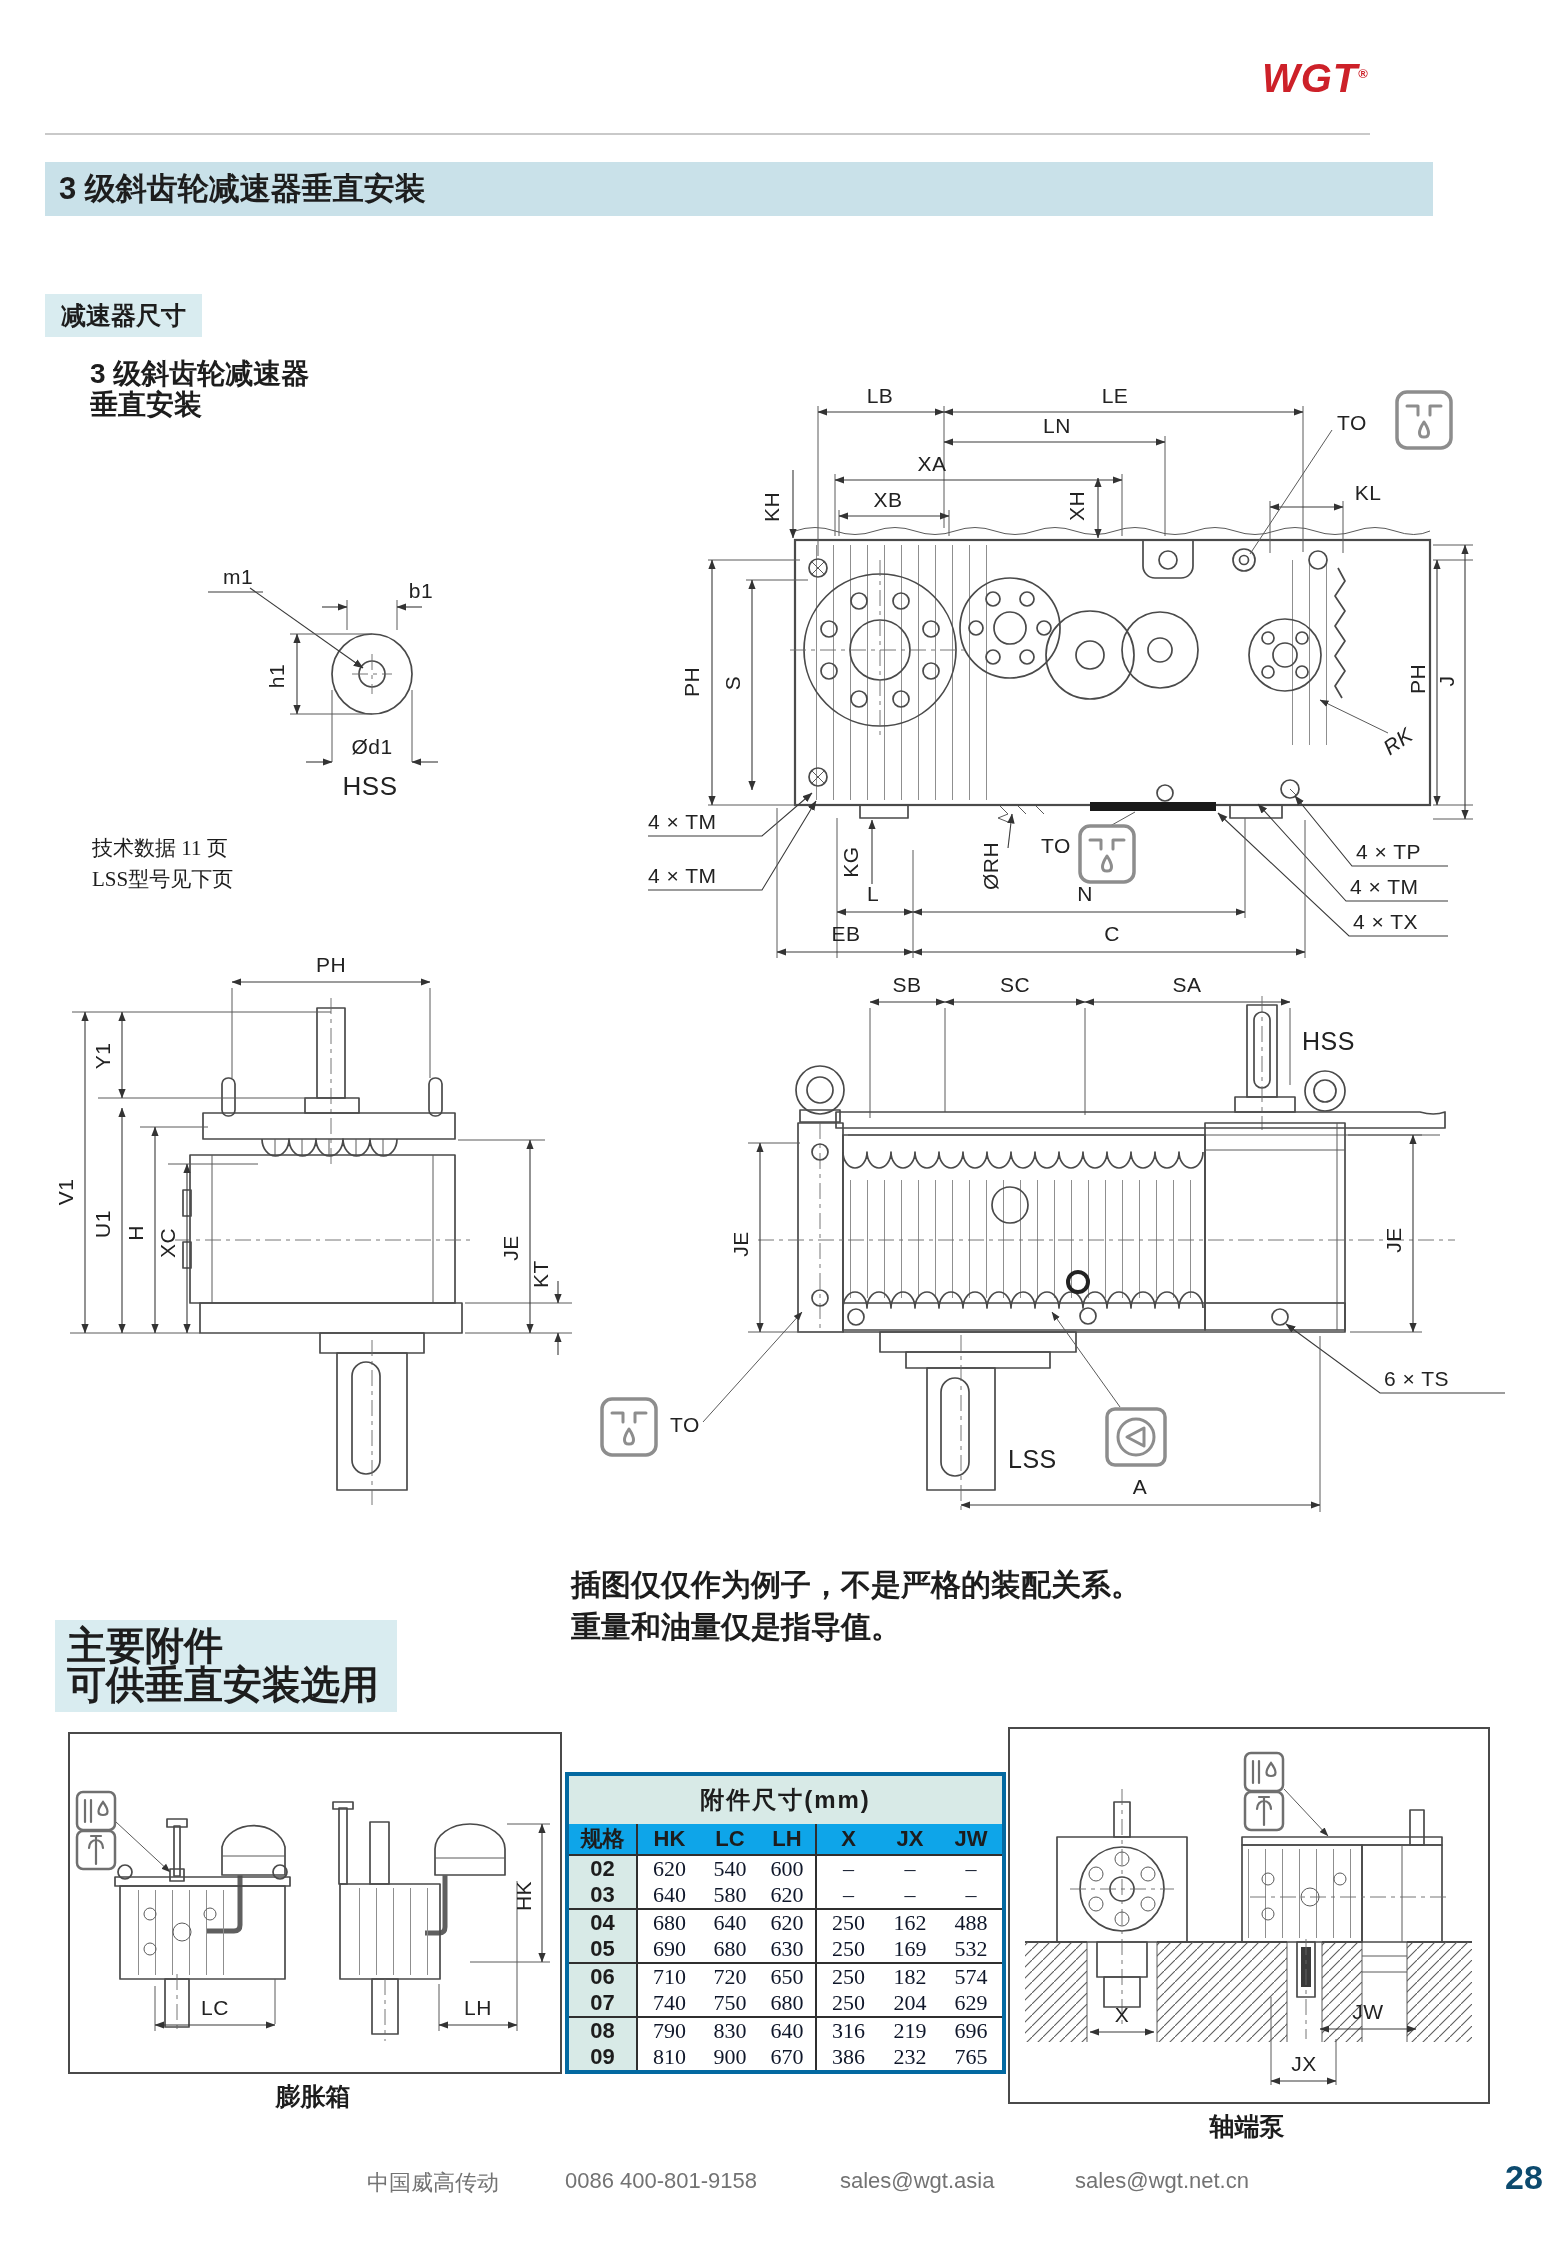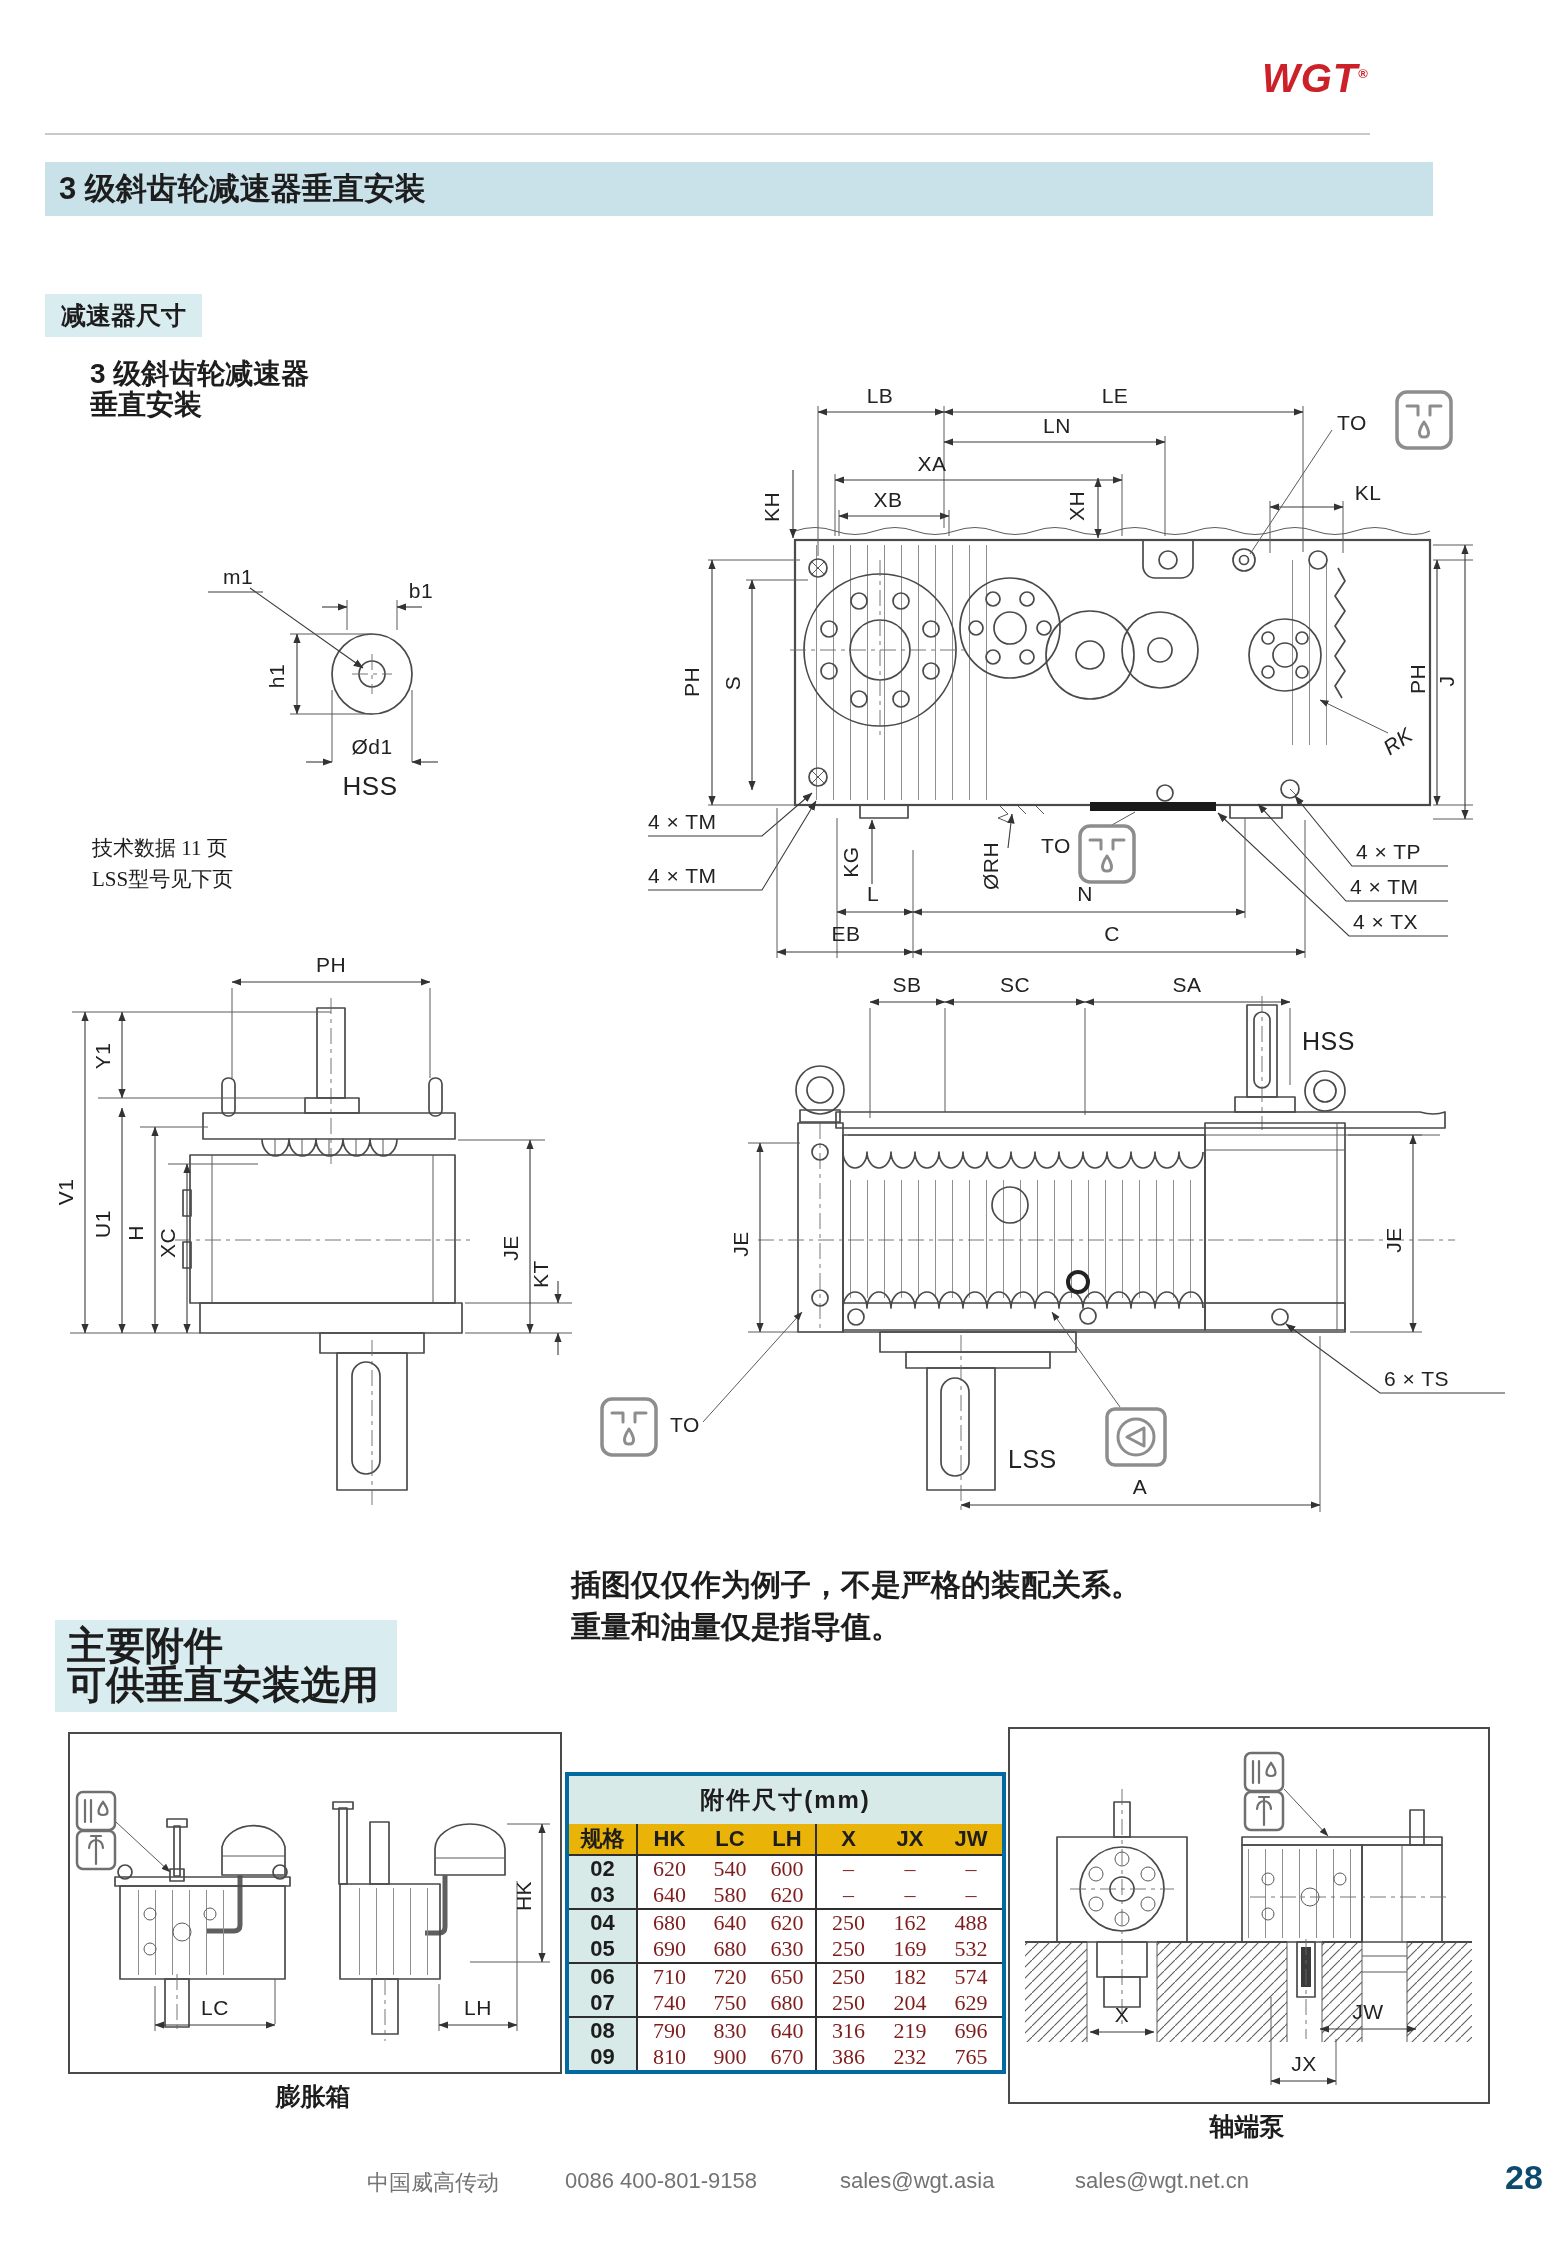--- a/index.html
+++ b/index.html
@@ -25,25 +25,25 @@
   
   .boxL{left:68px;top:1732px;width:490px;height:338px;border:2px solid #4a4a4a;}
   .boxR{left:1008px;top:1727px;width:478px;height:373px;border:2px solid #4a4a4a;}
   .capL{left:68px;top:2080px;width:490px;text-align:center;font-size:25px;font-weight:bold;}
   .capR{left:1008px;top:2110px;width:478px;text-align:center;font-size:25px;font-weight:bold;}
   
   .tblwrap{left:565px;top:1772px;width:437px;}
   table{border-collapse:collapse;width:437px;border:4px solid #0369a1;table-layout:fixed;}
   th,td{padding:0;text-align:center;vertical-align:middle;}
   tr.titler th{background:#d8eae7;font-size:24px;font-weight:bold;height:48px;letter-spacing:2px;}
-  tr.hdr th{background:#eab308;font-size:22px;height:28px;border-bottom:2px solid #2f2f2f;}
+  tr.hdr th{background:#0ea5e9;font-size:22px;height:28px;border-bottom:2px solid #2f2f2f;}
   tr.hdr th:first-child, tbody th{border-right:2px solid #2f2f2f;}
   tr.hdr th:nth-child(4), tbody td:nth-child(4){border-right:2px solid #2f2f2f;}
   tbody th{background:#d8eae7;font-size:22px;height:24px;}
-  tbody td{font-family:"Liberation Serif","DejaVu Serif",serif;font-size:22px;color:#7f1d1d;}
+  tbody td{font-family:"Liberation Serif","DejaVu Serif",serif;font-size:22px;color:#0f172a;}
   tr.sep th, tr.sep td{border-bottom:2px solid #2f2f2f;}
   col.c0{width:70px}col.c1{width:64px}col.c2{width:58px}col.c3{width:57px}
   col.c4{width:64px}col.c5{width:60px}col.c6{width:64px}
   
   .footer{font-size:22px;color:#737373;}
   .f1{left:367px;top:2168px;}.f2{left:565px;top:2168px;}.f3{left:840px;top:2168px;}.f4{left:1075px;top:2168px;}
   .pageno{left:1505px;top:2158px;font-size:34px;color:#0c4a6e;font-weight:bold;}
   
   svg{display:block;}
   .ln{stroke:#4a4a4a;stroke-width:1.7;fill:none;stroke-linejoin:round;}

